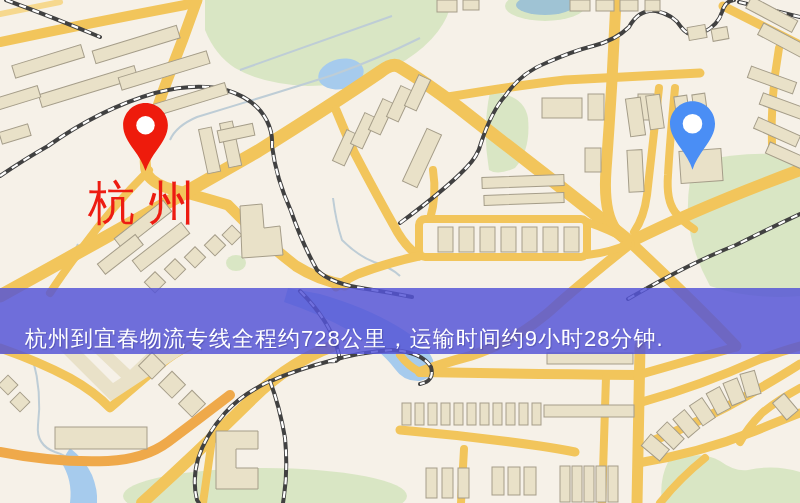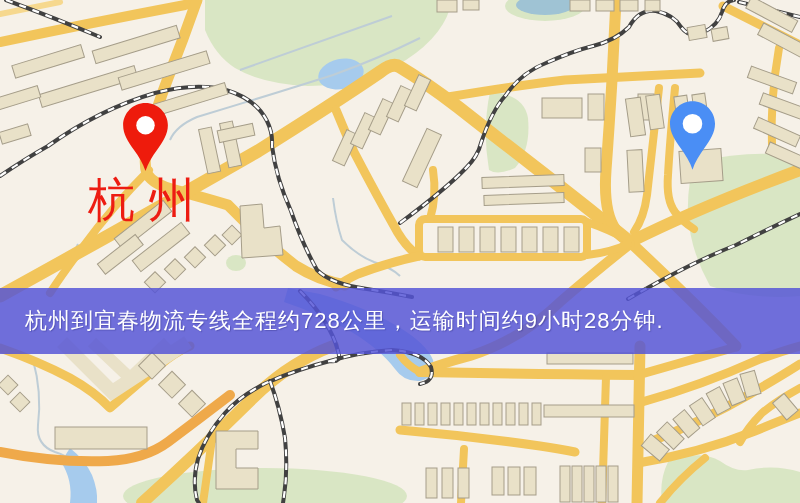--- a/index.html
+++ b/index.html
@@ -18,29 +18,29 @@
   .bldg-line{fill:none;stroke:#e9e1c8;}
   .park{fill:#d9e6c4;}
   .water{fill:#a6cbed;}
   .stream{fill:none;stroke:#becdd6;stroke-width:2;}
 
   
   .pin{position:absolute;}
   .pin svg{position:static;}
 
   
-  .city-label{position:absolute;font-family:Liberation Mono, monospace;
+  .city-label{position:absolute;font-family:Liberation Serif, serif;
               font-size:47px;font-weight:400;letter-spacing:13px;line-height:1;
               white-space:nowrap;}
   .city-label.hz{left:88px;top:180px;color:#ed1c12;}
   .city-label.yc{left:641px;top:178px;color:#2121d8;}
 
   
   .banner{position:absolute;left:0;top:288px;width:800px;height:66px;
-          background:rgba(85,85,214,0.84);display:flex;align-items:center;}
+          background:rgba(85,85,214,0.84);display:flex;align-items:flex-end;}
   .banner p{margin:0 0 0 25px;font-size:22px;letter-spacing:1px;color:#ffffff;
             text-shadow:1px 1px 1px rgba(40,40,120,0.35);white-space:nowrap;}
 </style>
 </head>
 <body>
 
 <div class="stage">
 
   <svg width="800" height="503" viewBox="0 0 800 503">
 

